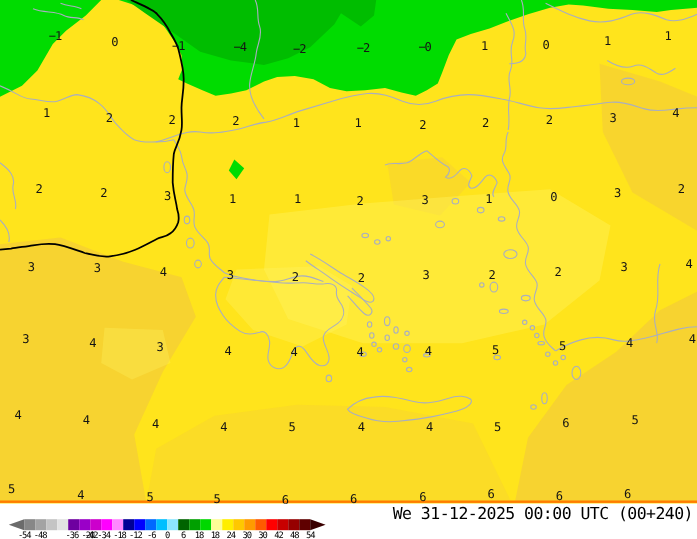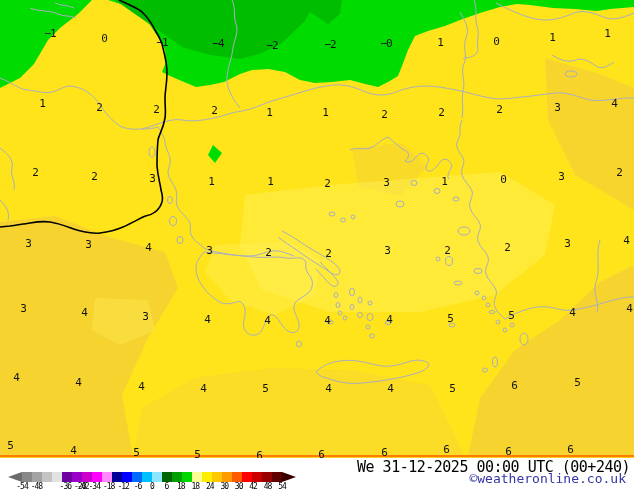--- a/index.html
+++ b/index.html
@@ -256,16 +256,15 @@
           <span class="tick" style="left: 172.889px;">18</span>
           <span class="tick" style="left: 187.333px;">18</span>
           <span class="tick" style="left: 201.778px;">24</span>
           <span class="tick" style="left: 216.222px;">30</span>
           <span class="tick" style="left: 230.667px;">30</span>
           <span class="tick" style="left: 245.111px;">42</span>
           <span class="tick" style="left: 259.556px;">48</span>
           <span class="tick" style="left: 274px;">54</span>
         </div>
     </div>
-    <div id="copyright">©weatheronline.co.uk</div>
   </div>
 
 </div>
 
 </body></html>

